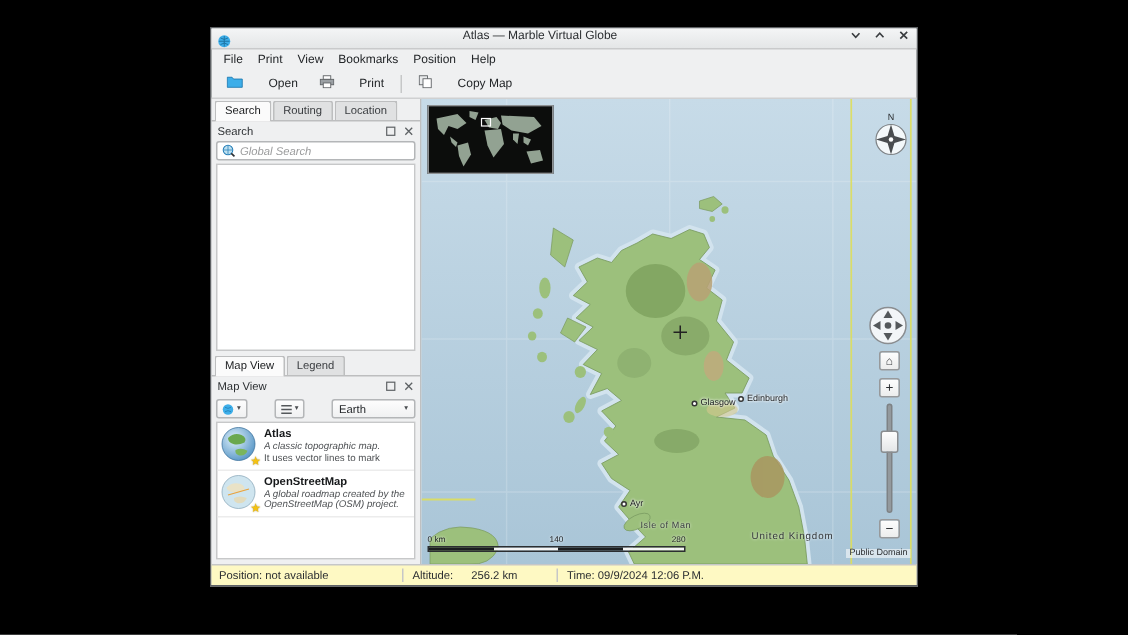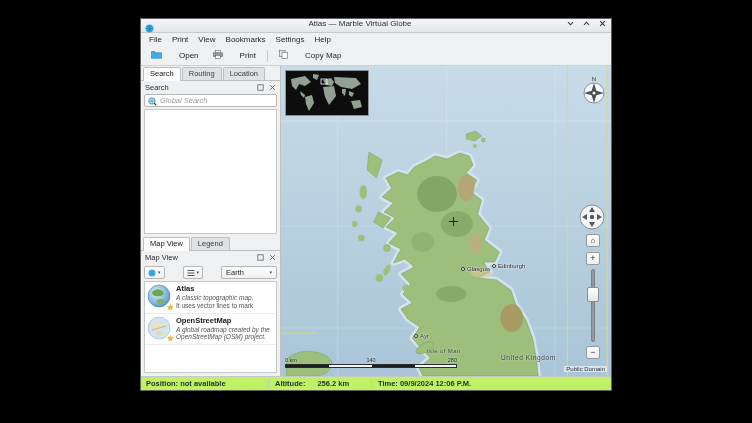--- a/index.html
+++ b/index.html
@@ -105,21 +105,21 @@
                   text-shadow:0 0 2px #fff; }
   .scale-zero { position:absolute; left:0; }
   .scale-mid { position:absolute; left:50%; transform:translateX(-50%); }
   .scale-max { position:absolute; right:0; }
   .scale-rule { height:4px; border:1px solid #2b2e31;
                 background:repeating-linear-gradient(90deg,#1c1e20 0 43px,#f4f4f4 43px 86px); }
   .attribution { position:absolute; right:4px; bottom:4px; font-size:6px; color:#2b2e31;
                  background:rgba(255,255,255,.55); padding:0 2px; pointer-events:none; }
   
   .statusbar { height:14px; flex:0 0 auto; border-top:1px solid #c6c7c8; display:flex;
-               align-items:center; font-size:7.5px; color:#2b2e31; background:#bef264;font-weight:bold; }
+               align-items:center; font-size:7.5px; color:#2b2e31; background:#fef9c3; }
   .sb-pos { width:127px; padding-left:5px; }
   .sb-sep { width:1px; height:9px; background:#c6c7c8; }
   .sb-alt { width:102px; padding:0 6px; display:flex; }
   .sb-alt-value { margin-left:12px; }
   .sb-time { padding:0 6px; }
 </style>
 </head>
 <body>
 
 <div class="window">
@@ -149,21 +149,21 @@
           </svg>
       </span>
     </span>
   </div>
 
   <div class="menubar">
     <span class="menu-item">File</span>
     <span class="menu-item">Print</span>
     <span class="menu-item">View</span>
     <span class="menu-item">Bookmarks</span>
-    <span class="menu-item">Settings</span>
+    <span class="menu-item">Position</span>
     <span class="menu-item">Help</span>
   </div>
 
   <div class="toolbar">
     <button class="tbtn">
       <span>
         <svg width="11" height="9" viewBox="0 0 11 9">
             <path d="M.5,1.5 h3.2 l1,1.2 h5.8 v5.5 h-10 z" fill="#3daee9" stroke="#1f7bb0" stroke-width=".6"></path>
           </svg>
       </span>

